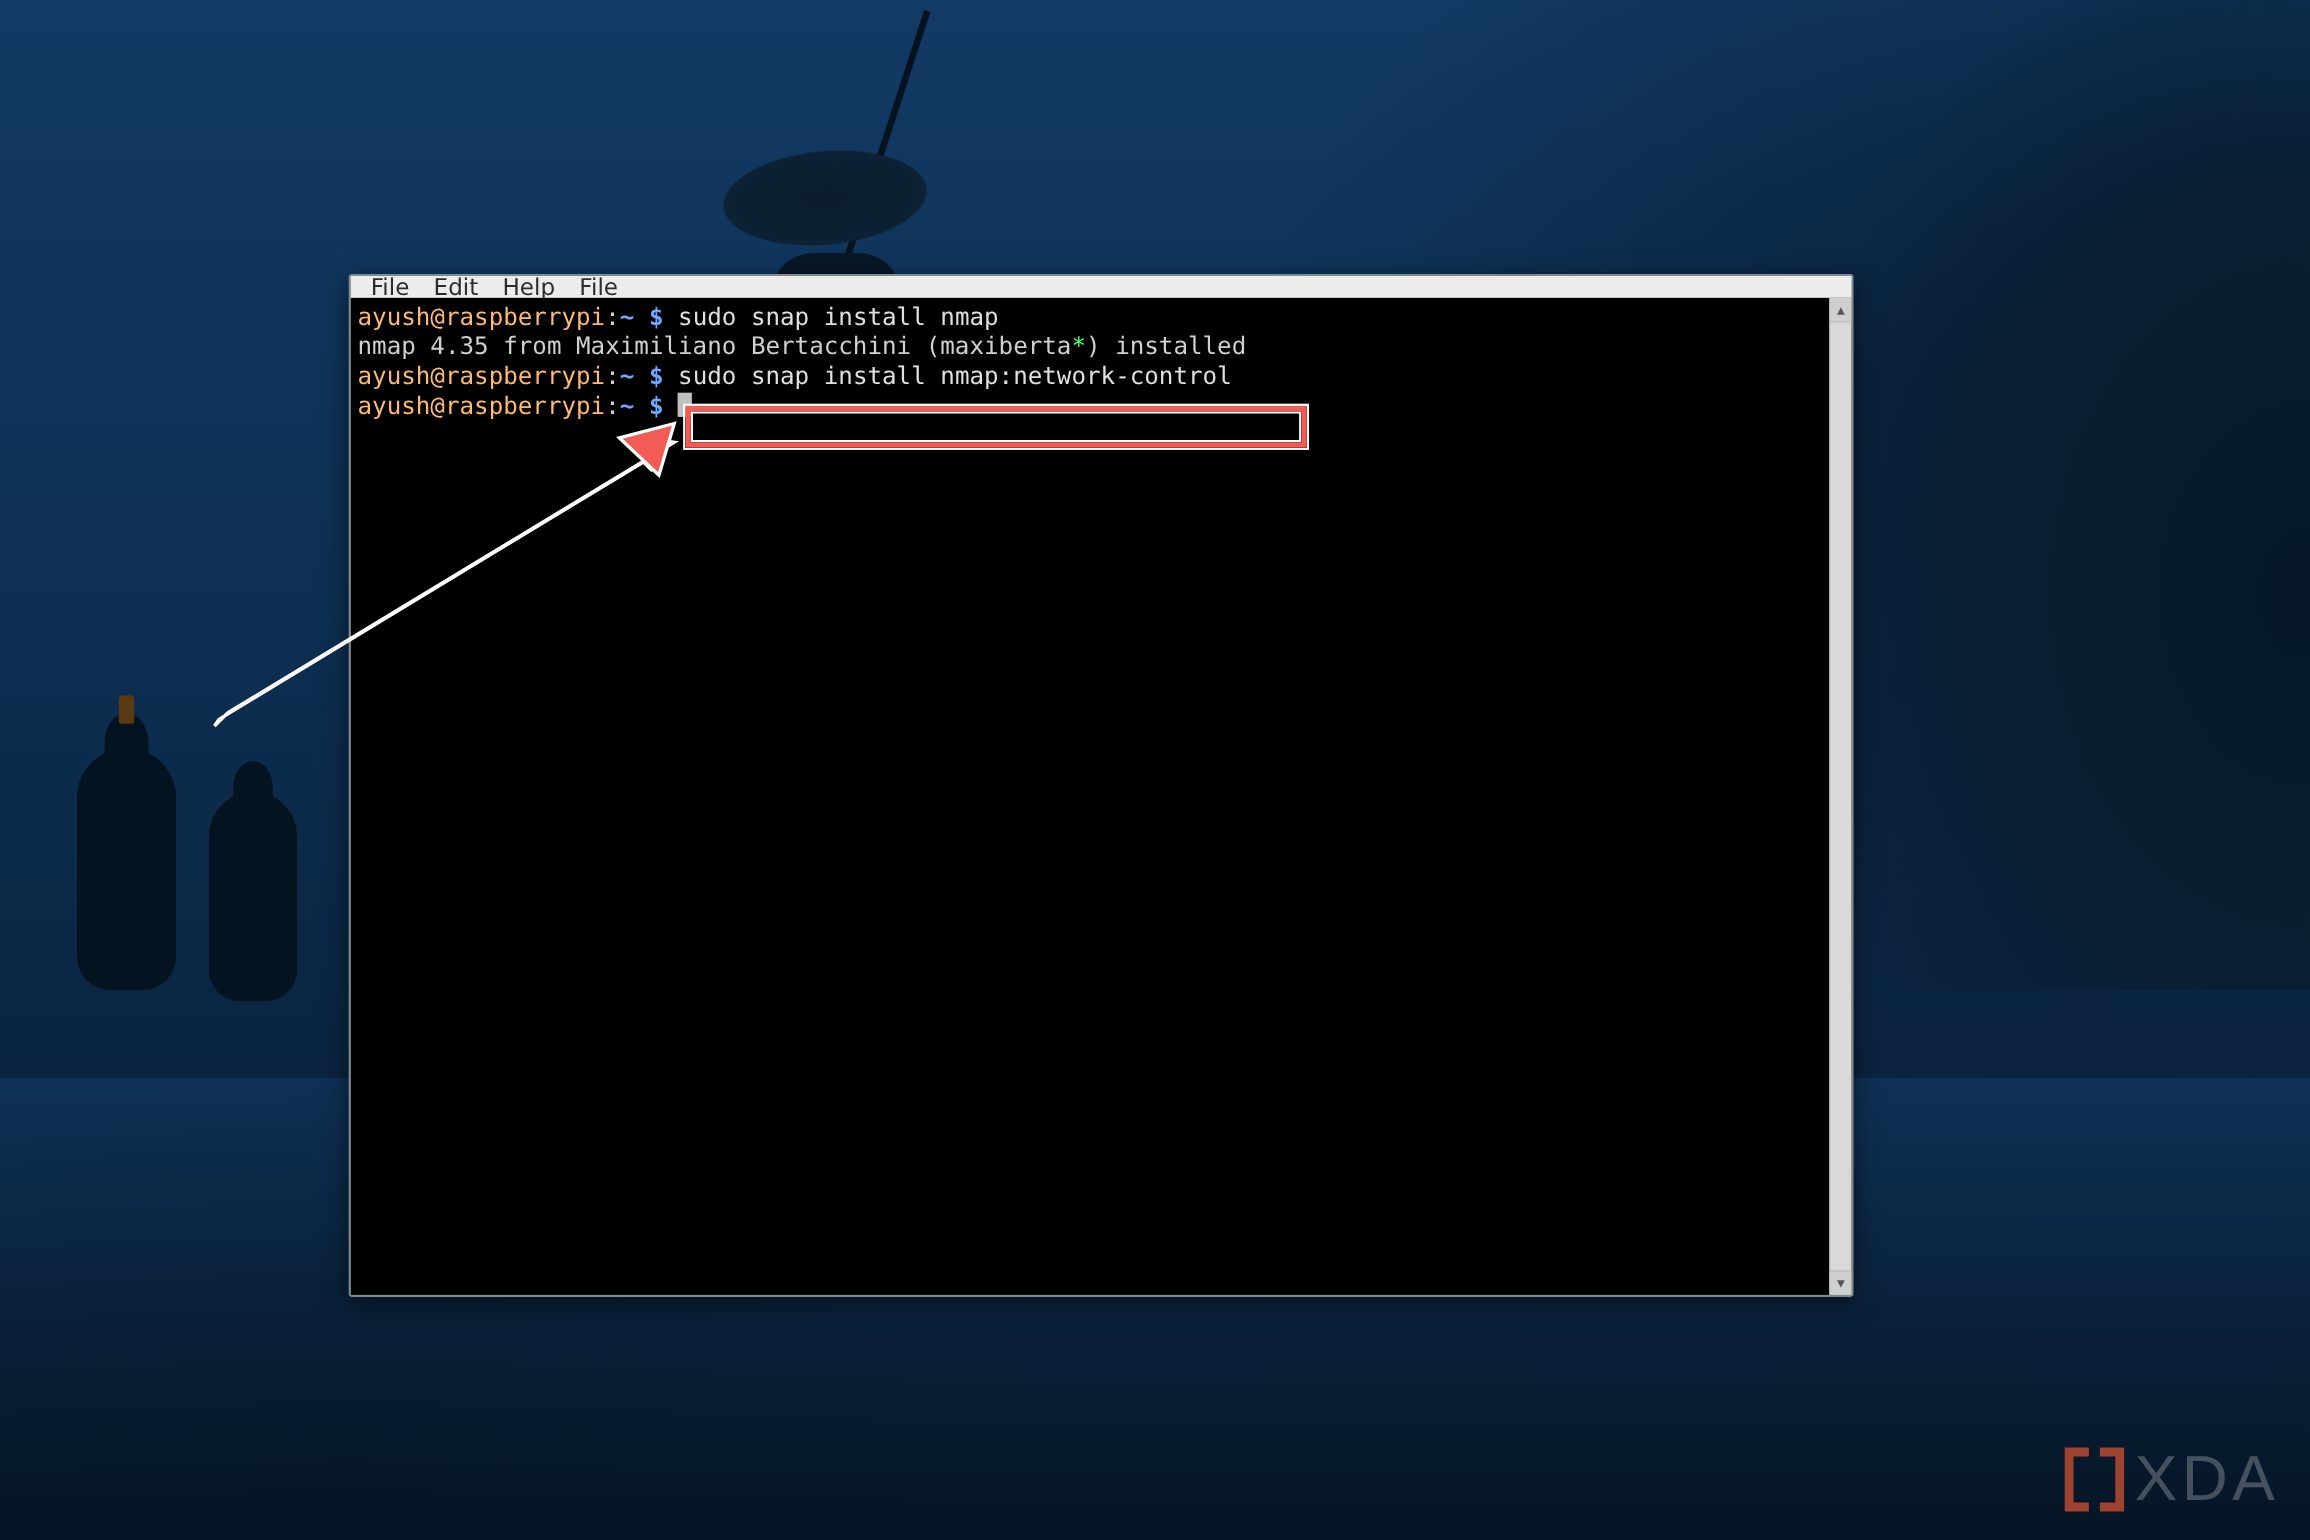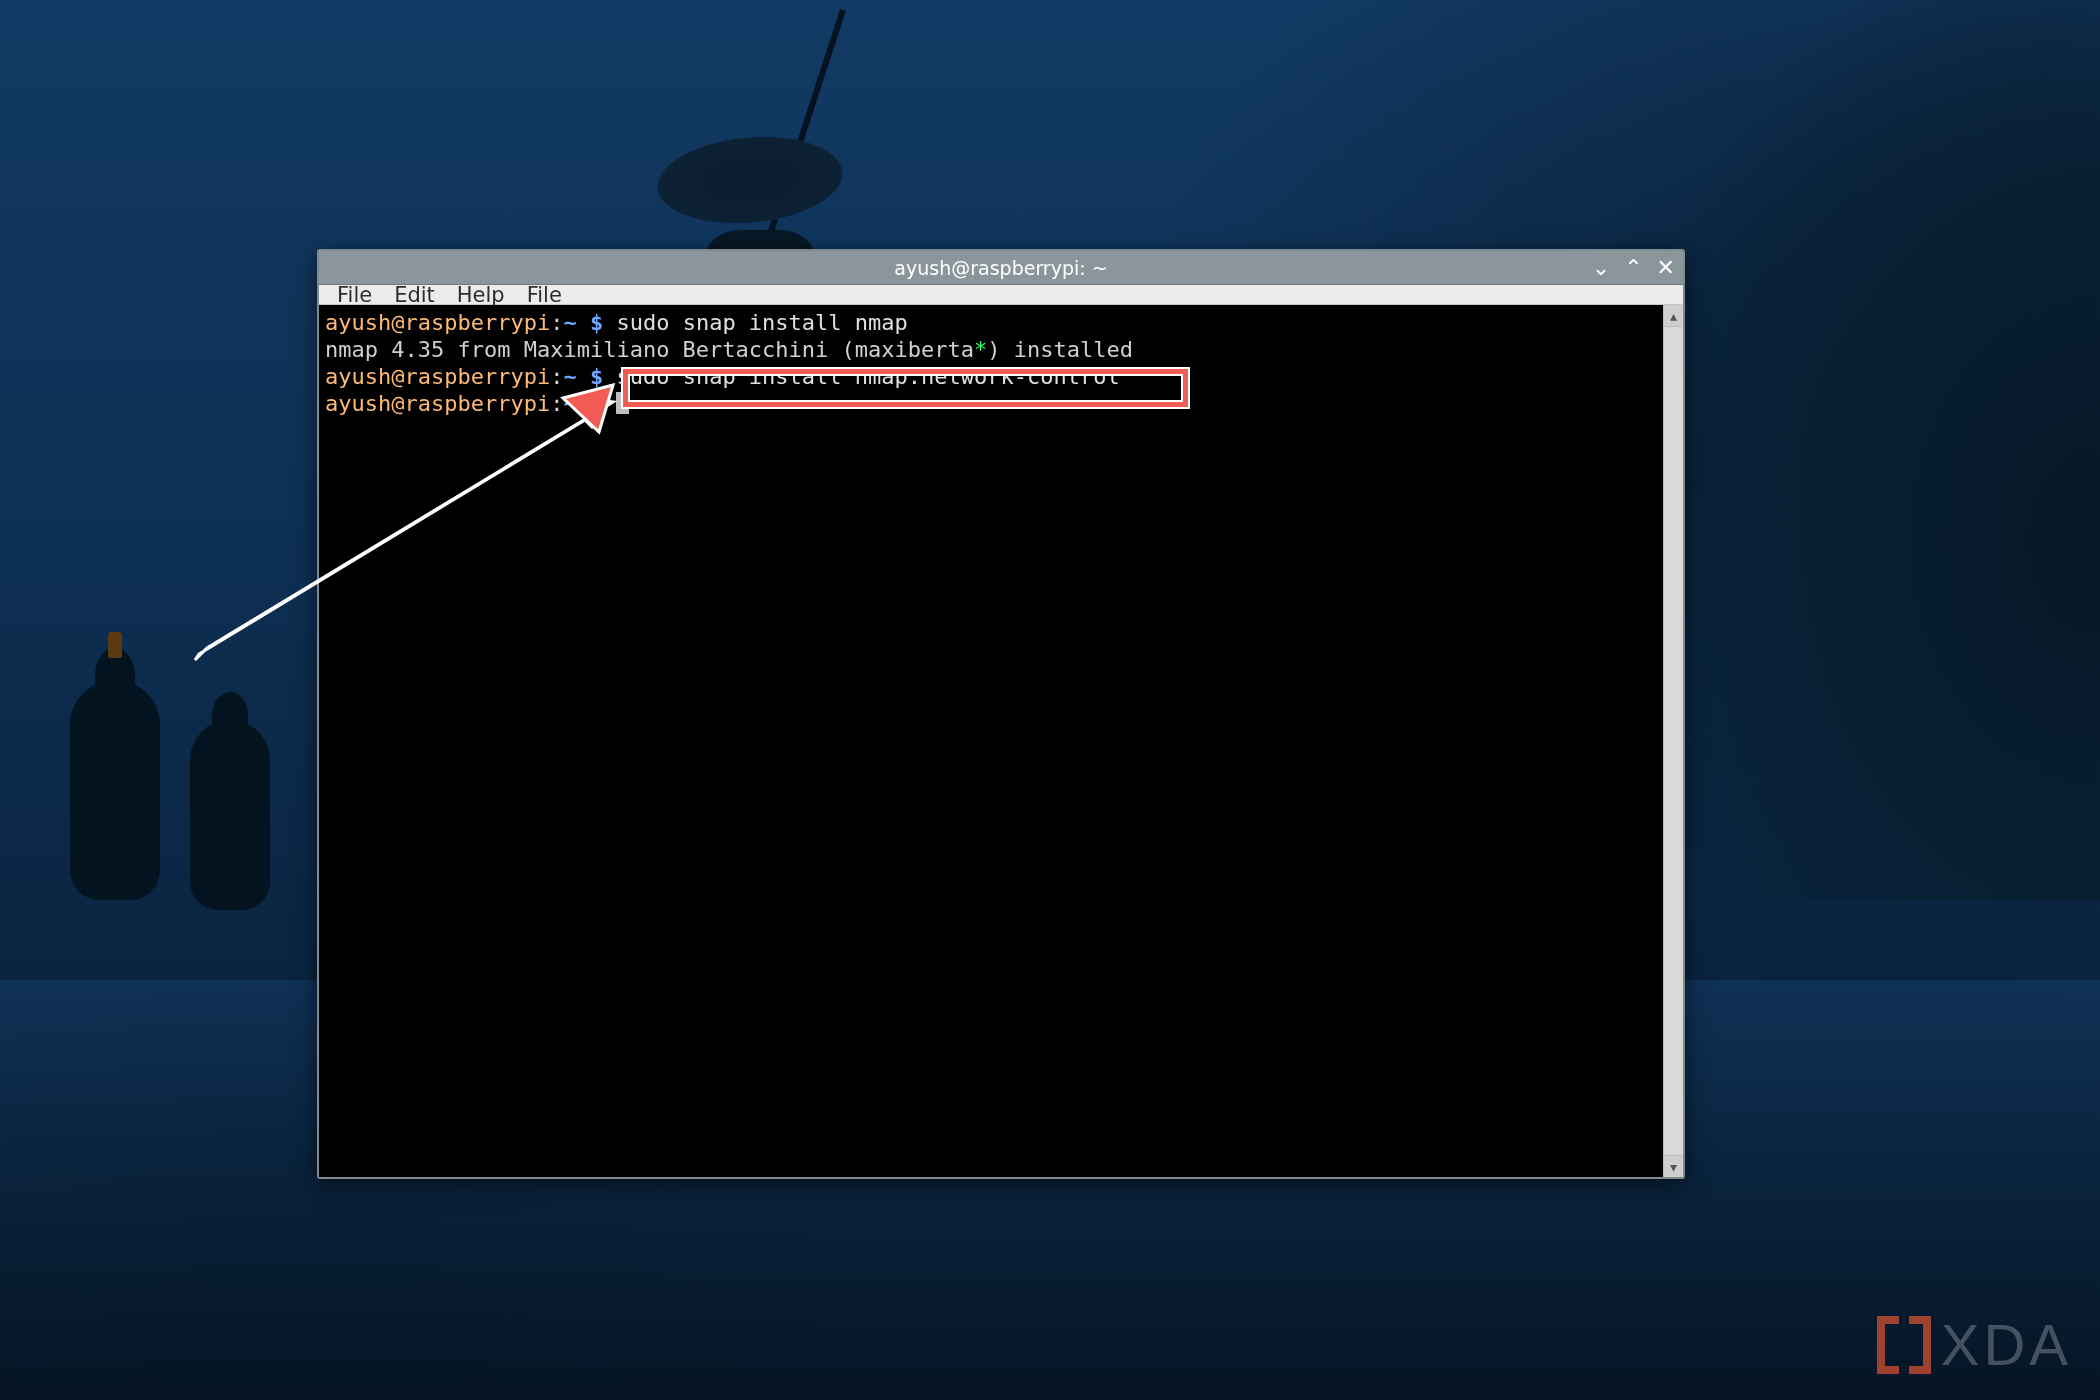--- a/index.html
+++ b/index.html
@@ -140,28 +140,20 @@
     <div class="body"></div>
   </div>
   <div class="birds">
     <div class="bird1"></div>
     <div class="bird2"></div>
   </div>
   <div class="water"></div>
 </div>
 
 <div class="window">
-  <div class="titlebar">
-    <span>ayush@raspberrypi: ~</span>
-    <div class="controls">
-      <span>⌄</span>
-      <span>⌃</span>
-      <span>✕</span>
-    </div>
-  </div>
   <div class="menubar">
     <span>File</span>
     <span>Edit</span>
     <span>Help</span>
     <span>File</span>
   </div>
   <div class="term-wrap">
     <div class="terminal"><span class="host">ayush@raspberrypi</span><span class="out">:</span><span class="path">~</span> <span class="dollar">$</span> <span class="cmd">sudo snap install nmap</span>
 <span class="out">nmap 4.35 from Maximiliano Bertacchini (maxiberta</span><span class="star">*</span><span class="out">) installed</span>
 <span class="host">ayush@raspberrypi</span><span class="out">:</span><span class="path">~</span> <span class="dollar">$</span> <span class="cmd">sudo snap install nmap:network-control</span>

